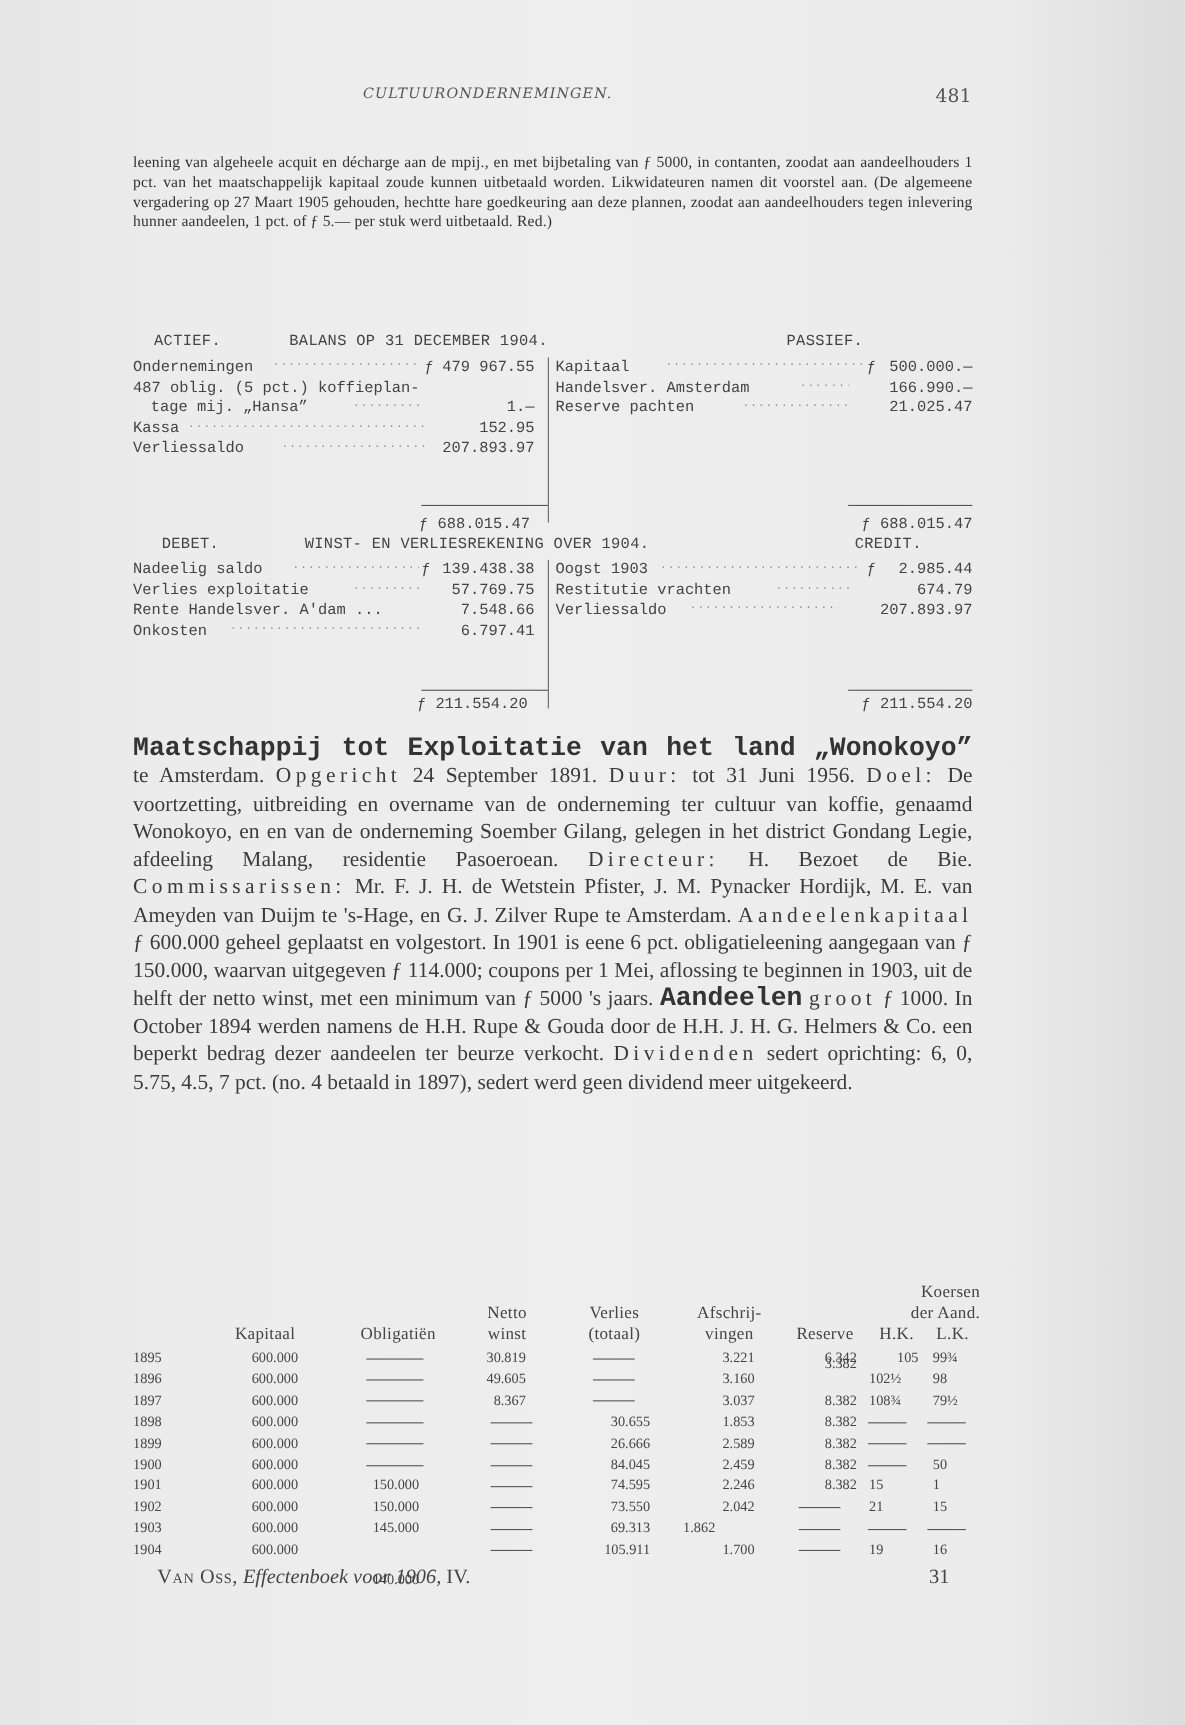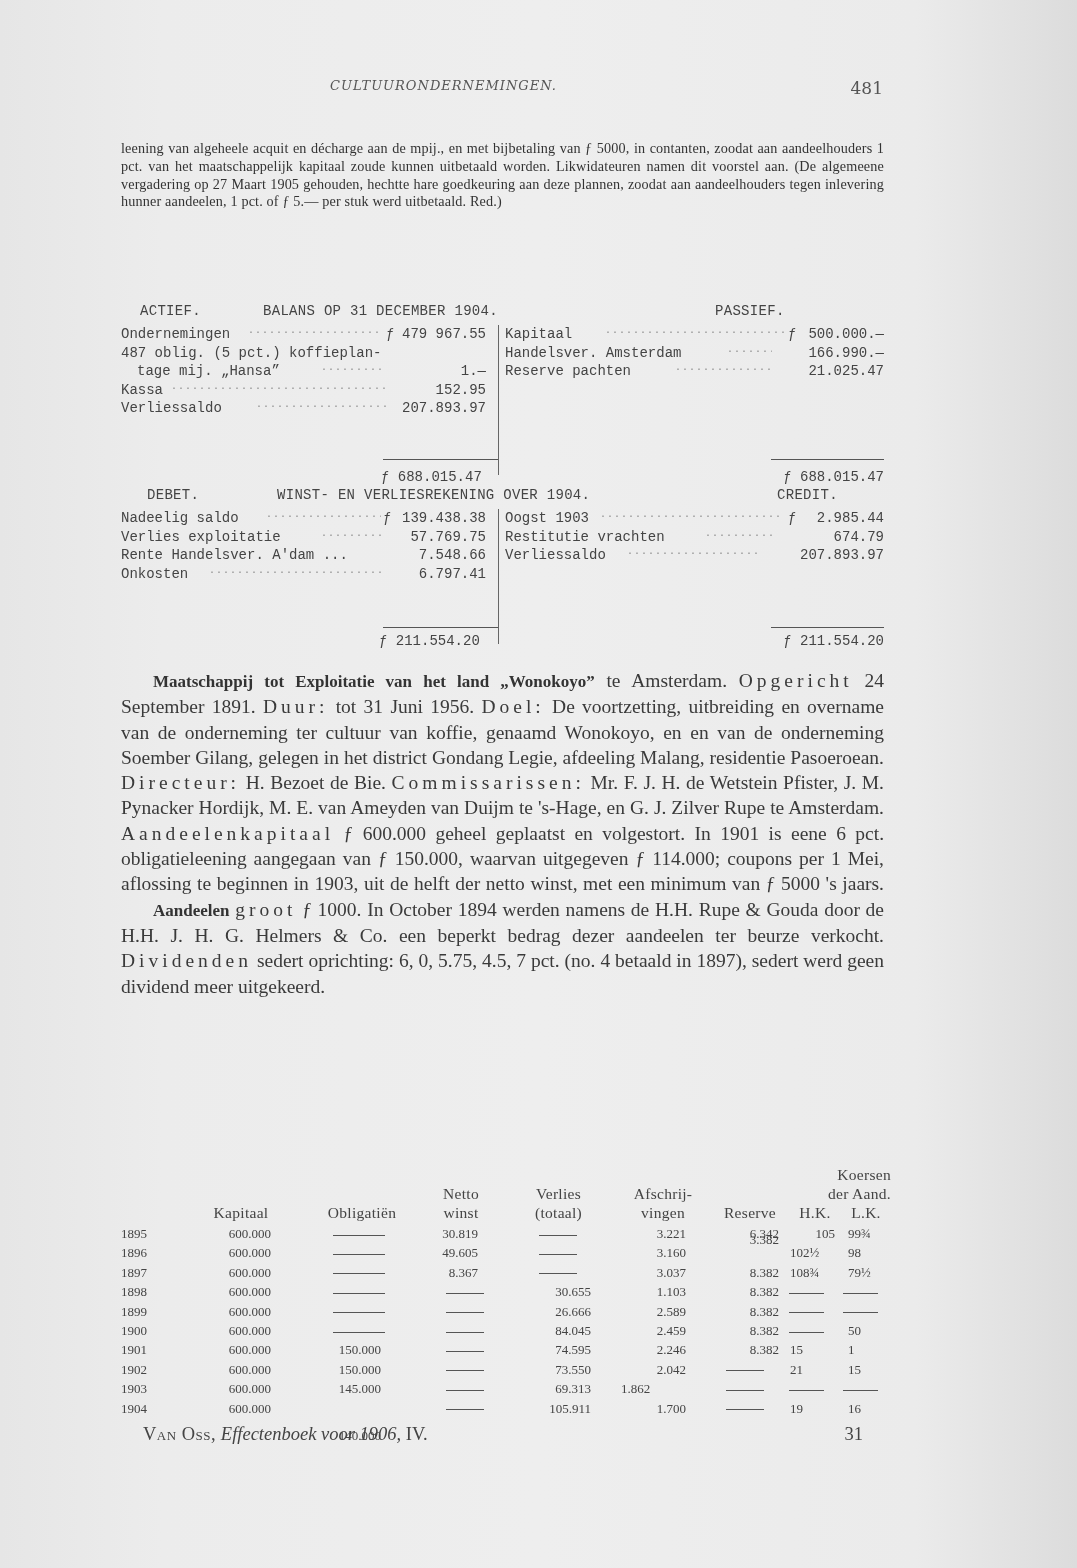--- a/index.html
+++ b/index.html
@@ -29,21 +29,21 @@
   .row { position:relative; height:18.5px; line-height:18.5px; white-space:nowrap; }
   .row .lbl { position:absolute; left:0; }
   .row .dots { position:absolute; top:-3px; color:#888; letter-spacing:1px; font-size:10px; overflow:hidden; }
   .row .amt { position:absolute; right:0; }
   .row .cur { position:absolute; }
   .total-line { position:absolute; height:0; border-top:1px solid #555; }
   .total { position:absolute; white-space:nowrap; }
 
   .entry { position:absolute; left:121px; top:668px; width:763px; font-family:"Liberation Serif", serif; font-size:19.5px; line-height:25.3px; text-align:justify; color:#3a3a3a; }
   .entry p { margin:0; }
-  .entry .bold-sans { font-family:Liberation Serif, serif; font-weight:bold; font-size:17px; color:#333;margin-left:32px; }
+  .entry .bold-sans { font-family:Liberation Mono, monospace; font-weight:bold; font-size:24px; color:#333; }
   .entry .spaced { letter-spacing:4px; }
 
   .tbl { position:absolute; left:121px; top:1165px; width:770px; font-family:"Liberation Serif", serif; color:#444; }
   .th { position:absolute; font-size:15.5px; text-align:center; line-height:19px; white-space:nowrap; letter-spacing:0.3px; }
   .td { position:absolute; font-size:13px; line-height:19.4px; white-space:nowrap; }
   .dash { display:inline-block; border-top:1px solid #555; vertical-align:middle; }
 
   .footer { position:absolute; top:1424px; left:143px; width:720px; font-family:"Liberation Serif", serif; font-size:18.5px; color:#444; }
   .footer .sc { font-variant:small-caps; letter-spacing:0.5px; }
   .footer .ital { font-style:italic; }
@@ -222,21 +222,21 @@
         <span class="td" style="left: 418px; top: 97.8px;"><span class="dash" style="width: 38px;"></span></span>
         <span class="td" style="left: 500px; top: 97.8px; width: 65px; text-align: right;">3.037</span>
         <span class="td" style="left: 598px; top: 97.8px; width: 60px; text-align: right;">8.382</span>
         <span class="td" style="left: 669px; top: 97.8px; width: 45px; text-align: left;">108¾</span>
         <span class="td" style="left: 727px; top: 97.8px; width: 50px; text-align: left;">79½</span>
         <span class="td" style="left: 0px; top: 117.2px; width: 40px; text-align: left;">1898</span>
         <span class="td" style="left: 88px; top: 117.2px; width: 62px; text-align: right;">600.000</span>
         <span class="td" style="left: 212px; top: 117.2px;"><span class="dash" style="width: 52px;"></span></span>
         <span class="td" style="left: 325px; top: 117.2px;"><span class="dash" style="width: 38px;"></span></span>
         <span class="td" style="left: 400px; top: 117.2px; width: 70px; text-align: right;">30.655</span>
-        <span class="td" style="left: 500px; top: 117.2px; width: 65px; text-align: right;">1.103</span>
+        <span class="td" style="left: 500px; top: 117.2px; width: 65px; text-align: right;">1.853</span>
         <span class="td" style="left: 598px; top: 117.2px; width: 60px; text-align: right;">8.382</span>
         <span class="td" style="left: 668px; top: 117.2px;"><span class="dash" style="width: 35px;"></span></span>
         <span class="td" style="left: 722px; top: 117.2px;"><span class="dash" style="width: 35px;"></span></span>
         <span class="td" style="left: 0px; top: 136.6px; width: 40px; text-align: left;">1899</span>
         <span class="td" style="left: 88px; top: 136.6px; width: 62px; text-align: right;">600.000</span>
         <span class="td" style="left: 212px; top: 136.6px;"><span class="dash" style="width: 52px;"></span></span>
         <span class="td" style="left: 325px; top: 136.6px;"><span class="dash" style="width: 38px;"></span></span>
         <span class="td" style="left: 400px; top: 136.6px; width: 70px; text-align: right;">26.666</span>
         <span class="td" style="left: 500px; top: 136.6px; width: 65px; text-align: right;">2.589</span>
         <span class="td" style="left: 598px; top: 136.6px; width: 60px; text-align: right;">8.382</span>

